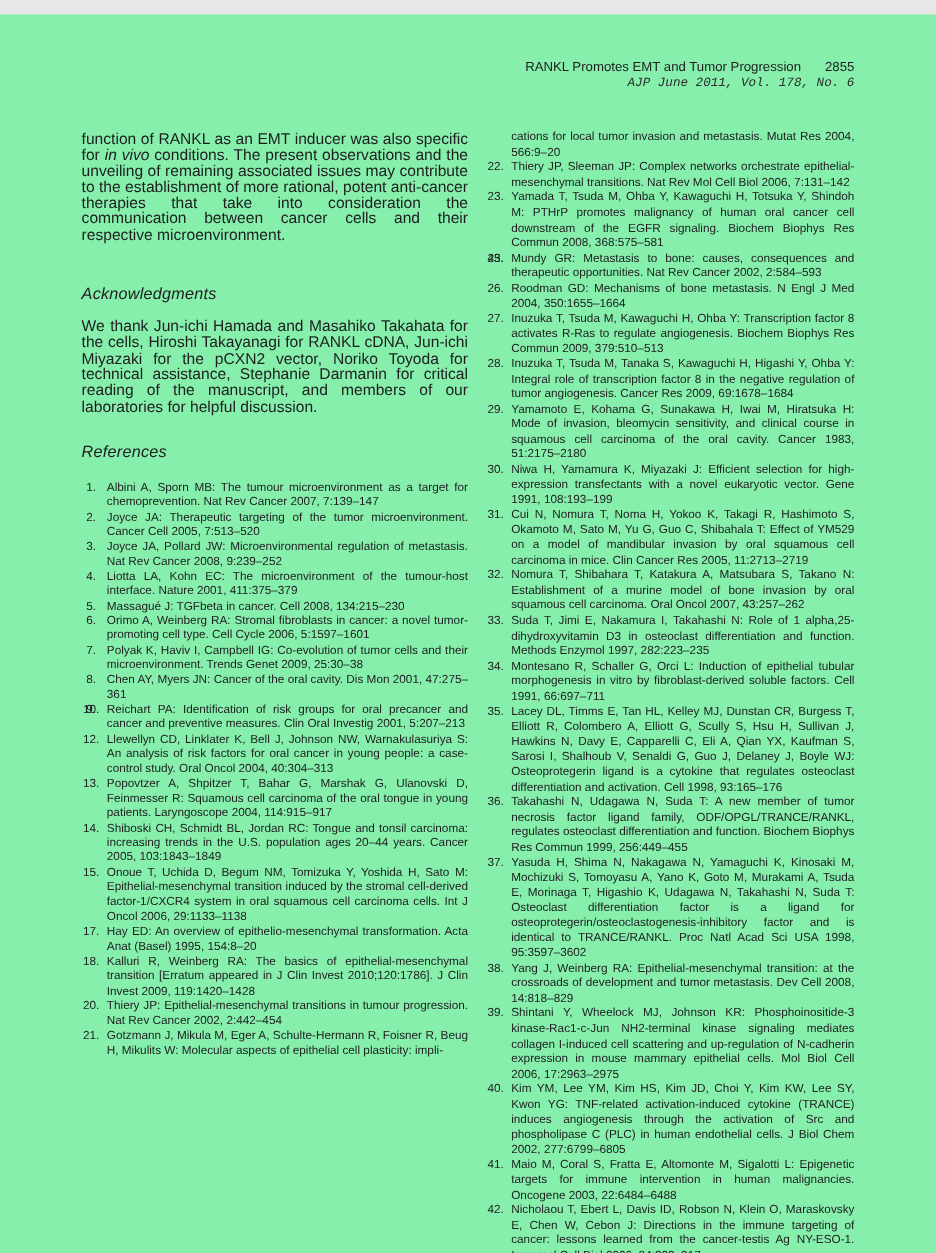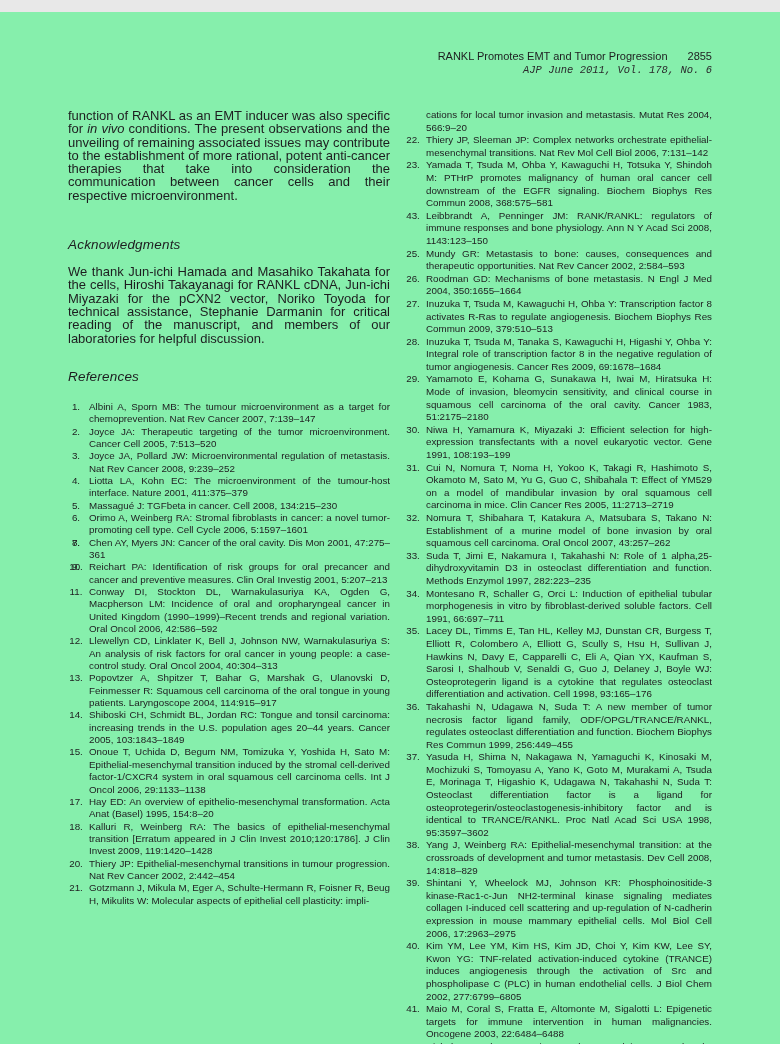--- a/index.html
+++ b/index.html
@@ -92,42 +92,41 @@
     <p class="body-par ack-text">We thank Jun-ichi Hamada and Masahiko Takahata for the cells, Hiroshi Takayanagi for RANKL cDNA, Jun-ichi Miyazaki for the pCXN2 vector, Noriko Toyoda for technical assistance, Stephanie Darmanin for critical reading of the manuscript, and members of our laboratories for helpful discussion.</p>
 
     <h2 class="section-heading ref-heading">References</h2>
     <div class="ref-list">
         <div class="ref"><span class="ref-num">1.</span><span>Albini A, Sporn MB: The tumour microenvironment as a target for chemoprevention. Nat Rev Cancer 2007, 7:139–147</span></div>
         <div class="ref"><span class="ref-num">2.</span><span>Joyce JA: Therapeutic targeting of the tumor microenvironment. Cancer Cell 2005, 7:513–520</span></div>
         <div class="ref"><span class="ref-num">3.</span><span>Joyce JA, Pollard JW: Microenvironmental regulation of metastasis. Nat Rev Cancer 2008, 9:239–252</span></div>
         <div class="ref"><span class="ref-num">4.</span><span>Liotta LA, Kohn EC: The microenvironment of the tumour-host interface. Nature 2001, 411:375–379</span></div>
         <div class="ref"><span class="ref-num">5.</span><span>Massagué J: TGFbeta in cancer. Cell 2008, 134:215–230</span></div>
         <div class="ref"><span class="ref-num">6.</span><span>Orimo A, Weinberg RA: Stromal fibroblasts in cancer: a novel tumor-promoting cell type. Cell Cycle 2006, 5:1597–1601</span></div>
-        <div class="ref"><span class="ref-num">7.</span></div>
+        <div class="ref"><span class="ref-num">7.</span><span>Polyak K, Haviv I, Campbell IG: Co-evolution of tumor cells and their microenvironment. Trends Genet 2009, 25:30–38</span></div>
         <div class="ref"><span class="ref-num">8.</span><span>Chen AY, Myers JN: Cancer of the oral cavity. Dis Mon 2001, 47:275–361</span></div>
         <div class="ref"><span class="ref-num">9.</span></div>
         <div class="ref"><span class="ref-num">10.</span><span>Reichart PA: Identification of risk groups for oral precancer and cancer and preventive measures. Clin Oral Investig 2001, 5:207–213</span></div>
-        <div class="ref"><span class="ref-num">11.</span><span>Conway DI, Stockton DL, Warnakulasuriya KA, Ogden G, Macpherson LM: Incidence of oral and oropharyngeal cancer in United Kingdom (1990–1999)–Recent trends and regional variation. Oral Oncol 2006, 42:586–592</span></div>
         <div class="ref"><span class="ref-num">12.</span><span>Llewellyn CD, Linklater K, Bell J, Johnson NW, Warnakulasuriya S: An analysis of risk factors for oral cancer in young people: a case-control study. Oral Oncol 2004, 40:304–313</span></div>
         <div class="ref"><span class="ref-num">13.</span><span>Popovtzer A, Shpitzer T, Bahar G, Marshak G, Ulanovski D, Feinmesser R: Squamous cell carcinoma of the oral tongue in young patients. Laryngoscope 2004, 114:915–917</span></div>
         <div class="ref"><span class="ref-num">14.</span><span>Shiboski CH, Schmidt BL, Jordan RC: Tongue and tonsil carcinoma: increasing trends in the U.S. population ages 20–44 years. Cancer 2005, 103:1843–1849</span></div>
         <div class="ref"><span class="ref-num">15.</span><span>Onoue T, Uchida D, Begum NM, Tomizuka Y, Yoshida H, Sato M: Epithelial-mesenchymal transition induced by the stromal cell-derived factor-1/CXCR4 system in oral squamous cell carcinoma cells. Int J Oncol 2006, 29:1133–1138</span></div>
         <div class="ref"><span class="ref-num">17.</span><span>Hay ED: An overview of epithelio-mesenchymal transformation. Acta Anat (Basel) 1995, 154:8–20</span></div>
         <div class="ref"><span class="ref-num">18.</span><span>Kalluri R, Weinberg RA: The basics of epithelial-mesenchymal transition [Erratum appeared in J Clin Invest 2010;120:1786]. J Clin Invest 2009, 119:1420–1428</span></div>
         <div class="ref"><span class="ref-num">20.</span><span>Thiery JP: Epithelial-mesenchymal transitions in tumour progression. Nat Rev Cancer 2002, 2:442–454</span></div>
         <div class="ref"><span class="ref-num">21.</span><span>Gotzmann J, Mikula M, Eger A, Schulte-Hermann R, Foisner R, Beug H, Mikulits W: Molecular aspects of epithelial cell plasticity: impli-</span></div>
       </div>
   </div>
 
   <div class="col col-right">
     <div class="ref-cont">cations for local tumor invasion and metastasis. Mutat Res 2004, 566:9–20</div>
     <div class="ref-list-right">
         <div class="ref"><span class="ref-num">22.</span><span>Thiery JP, Sleeman JP: Complex networks orchestrate epithelial-mesenchymal transitions. Nat Rev Mol Cell Biol 2006, 7:131–142</span></div>
         <div class="ref"><span class="ref-num">23.</span><span>Yamada T, Tsuda M, Ohba Y, Kawaguchi H, Totsuka Y, Shindoh M: PTHrP promotes malignancy of human oral cancer cell downstream of the EGFR signaling. Biochem Biophys Res Commun 2008, 368:575–581</span></div>
-        <div class="ref"><span class="ref-num">43.</span><span>Leibbrandt A, Penninger JM: RANK/RANKL: regulators of immune responses and bone physiology. Ann N Y Acad Sci 2008, 1143:123–150</span></div>
+        <div class="ref"><span class="ref-num">43.</span></div>
         <div class="ref"><span class="ref-num">25.</span><span>Mundy GR: Metastasis to bone: causes, consequences and therapeutic opportunities. Nat Rev Cancer 2002, 2:584–593</span></div>
         <div class="ref"><span class="ref-num">26.</span><span>Roodman GD: Mechanisms of bone metastasis. N Engl J Med 2004, 350:1655–1664</span></div>
         <div class="ref"><span class="ref-num">27.</span><span>Inuzuka T, Tsuda M, Kawaguchi H, Ohba Y: Transcription factor 8 activates R-Ras to regulate angiogenesis. Biochem Biophys Res Commun 2009, 379:510–513</span></div>
         <div class="ref"><span class="ref-num">28.</span><span>Inuzuka T, Tsuda M, Tanaka S, Kawaguchi H, Higashi Y, Ohba Y: Integral role of transcription factor 8 in the negative regulation of tumor angiogenesis. Cancer Res 2009, 69:1678–1684</span></div>
         <div class="ref"><span class="ref-num">29.</span><span>Yamamoto E, Kohama G, Sunakawa H, Iwai M, Hiratsuka H: Mode of invasion, bleomycin sensitivity, and clinical course in squamous cell carcinoma of the oral cavity. Cancer 1983, 51:2175–2180</span></div>
         <div class="ref"><span class="ref-num">30.</span><span>Niwa H, Yamamura K, Miyazaki J: Efficient selection for high-expression transfectants with a novel eukaryotic vector. Gene 1991, 108:193–199</span></div>
         <div class="ref"><span class="ref-num">31.</span><span>Cui N, Nomura T, Noma H, Yokoo K, Takagi R, Hashimoto S, Okamoto M, Sato M, Yu G, Guo C, Shibahala T: Effect of YM529 on a model of mandibular invasion by oral squamous cell carcinoma in mice. Clin Cancer Res 2005, 11:2713–2719</span></div>
         <div class="ref"><span class="ref-num">32.</span><span>Nomura T, Shibahara T, Katakura A, Matsubara S, Takano N: Establishment of a murine model of bone invasion by oral squamous cell carcinoma. Oral Oncol 2007, 43:257–262</span></div>
         <div class="ref"><span class="ref-num">33.</span><span>Suda T, Jimi E, Nakamura I, Takahashi N: Role of 1 alpha,25-dihydroxyvitamin D3 in osteoclast differentiation and function. Methods Enzymol 1997, 282:223–235</span></div>
         <div class="ref"><span class="ref-num">34.</span><span>Montesano R, Schaller G, Orci L: Induction of epithelial tubular morphogenesis in vitro by fibroblast-derived soluble factors. Cell 1991, 66:697–711</span></div>

